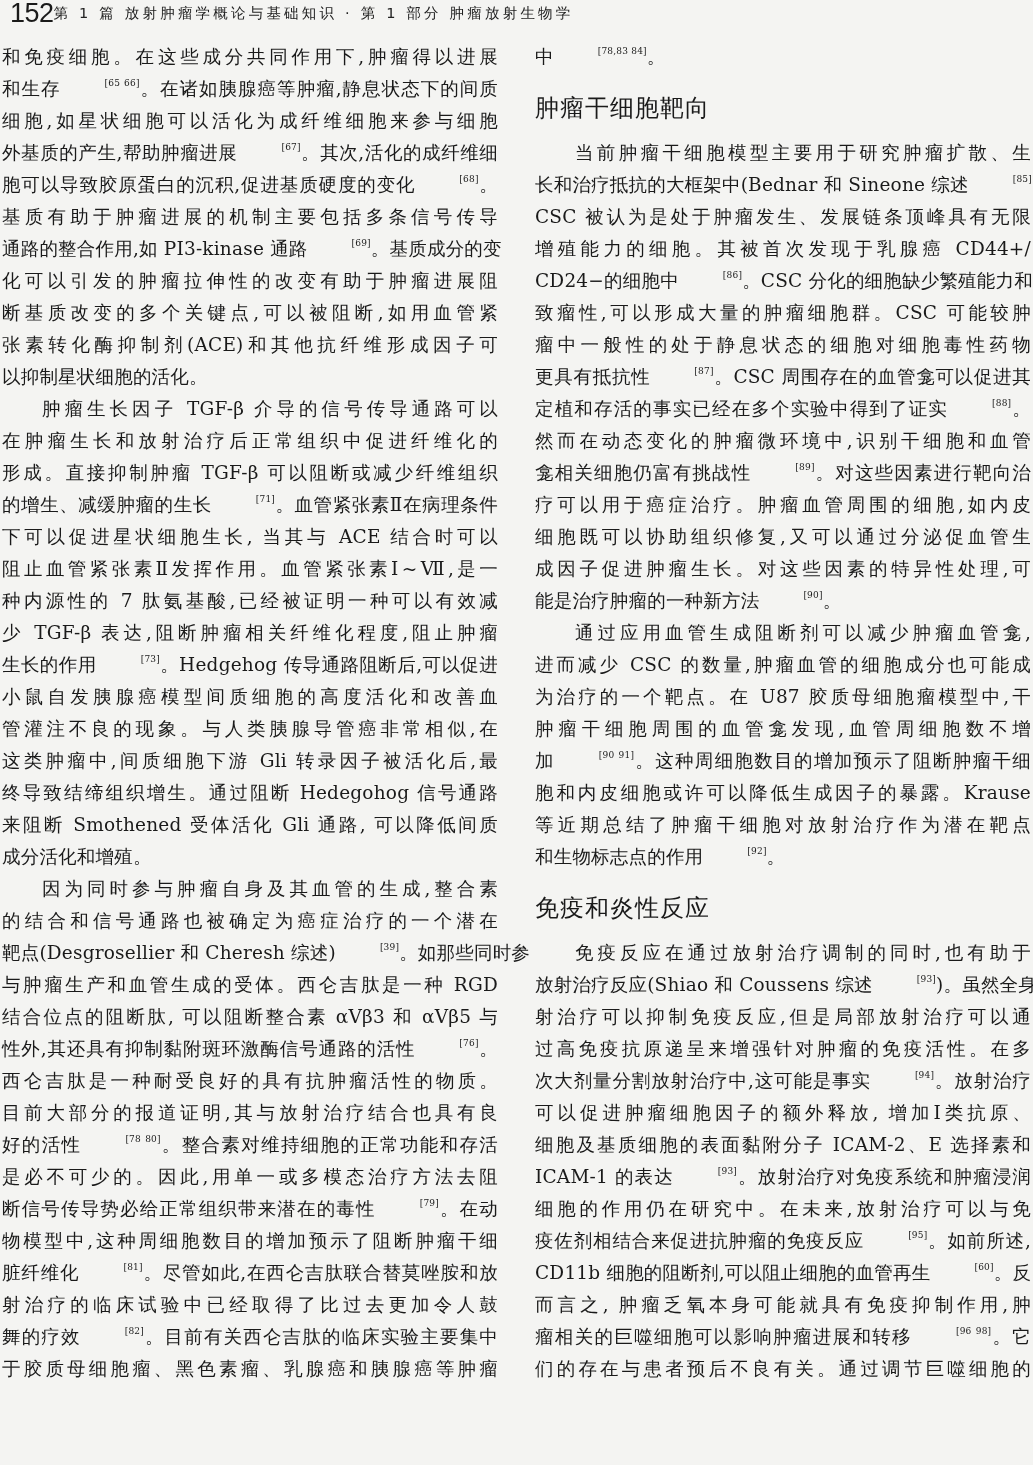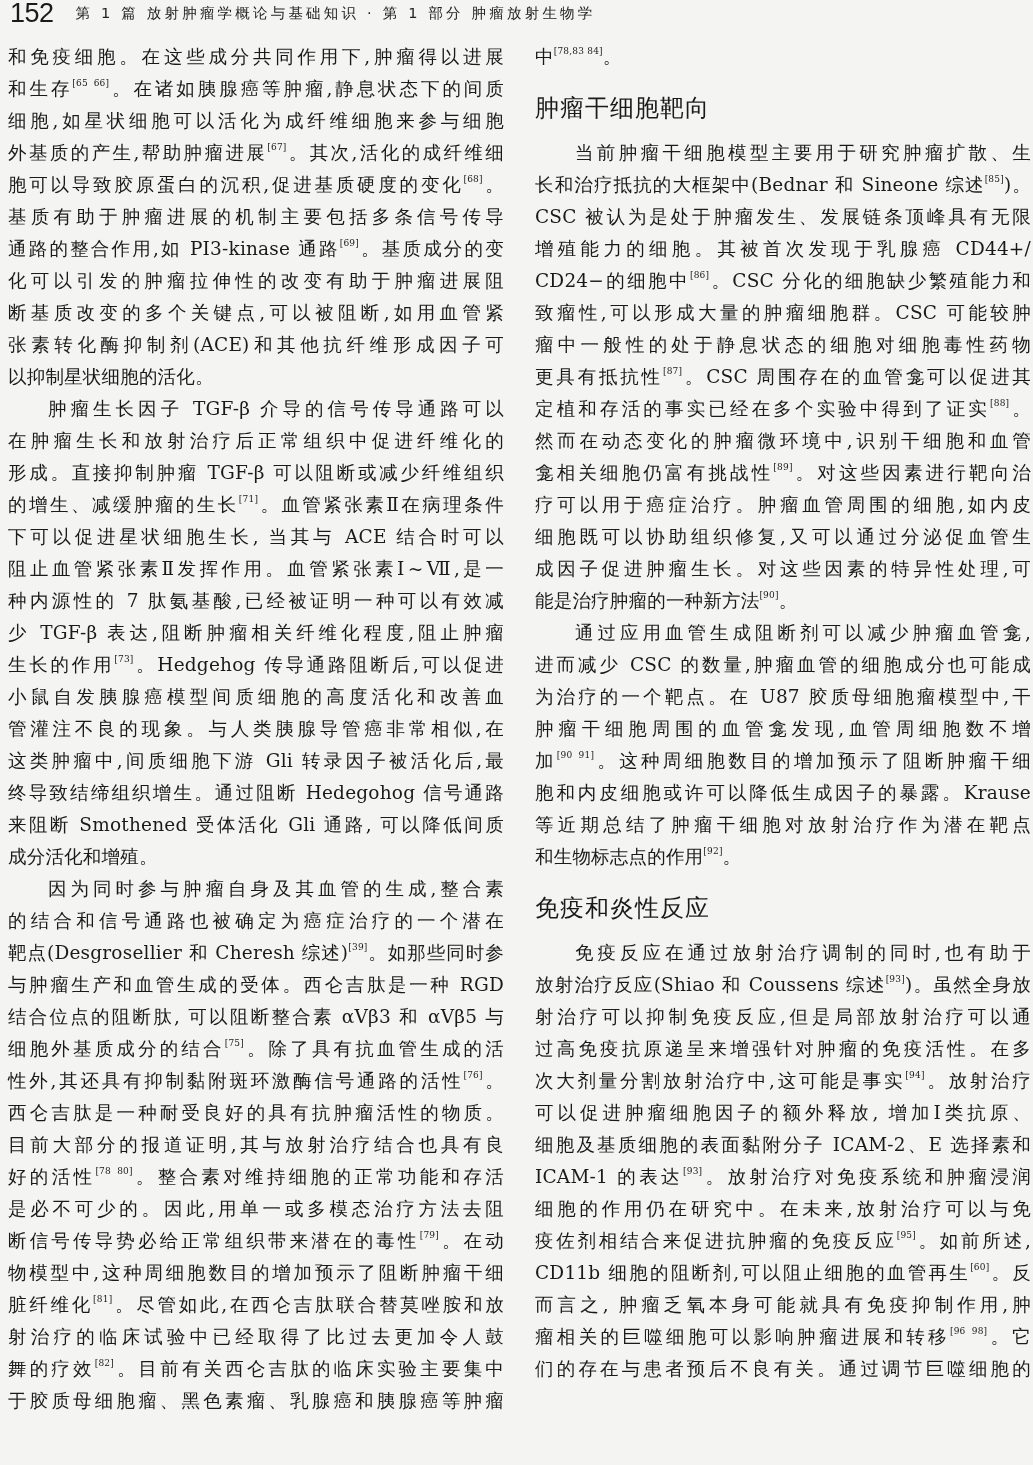--- a/index.html
+++ b/index.html
@@ -13,41 +13,41 @@
   .page-header {
     position: absolute; left: 0; top: 0; width: 1033px; height: 26px;
     display: flex; align-items: center; white-space: nowrap;
   }
   .page-number {
     font-family: "Liberation Sans", "DejaVu Sans", sans-serif;
     font-size: 27px; font-weight: normal; margin-left: 10px; letter-spacing: -0.5px;
   }
   .running-head {
     font-family: "DejaVu Sans", "Liberation Sans", sans-serif;
-    font-size: 14.5px; margin-left: 22px; letter-spacing: 3.2px; color: #222;
+    font-size: 14.5px; letter-spacing: 3.2px; color: #222;
   }
   .col {
     position: absolute; top: 41px;
   }
-  .col-left { left: 8px; width: 496px; }
+  .col-left { left: 2px; width: 496px; }
   .col-right { left: 535px; width: 496px; }
   .line {
     height: 32px; line-height: 32px;
     font-size: 18.5px; white-space: nowrap; overflow: visible;
     text-align: justify; text-align-last: justify;
     letter-spacing: 0.2px;
   }
   .line.last { text-align-last: left; }
   .line.indent { padding-left: 40px; }
   .heading {
     font-family: "DejaVu Sans", "Liberation Sans", sans-serif;
     font-size: 24px; font-weight: normal; letter-spacing: 1px;
     height: 54px; line-height: 54px; margin-top: 8px; margin-bottom: 2px;
   }
-  sup { font-size: 9px; line-height: 0; vertical-align: 9px; }
+  sup { font-size: 9px; line-height: 0; vertical-align: 9px; margin-left: 44px; }
 </style>
 </head>
 <body>
 
 <header class="page-header">
   <span class="page-number">152</span>
   <span class="running-head">第 1 篇   放射肿瘤学概论与基础知识 · 第 1 部分   肿瘤放射生物学</span>
 </header>
 
 <div class="col col-left" id="left-col">
@@ -75,21 +75,20 @@
     <div class="line">管灌注不良的现象。与人类胰腺导管癌非常相似,在</div>
     <div class="line">这类肿瘤中,间质细胞下游 Gli 转录因子被活化后,最</div>
     <div class="line">终导致结缔组织增生。通过阻断 Hedegohog 信号通路</div>
     <div class="line">来阻断 Smothened 受体活化 Gli 通路, 可以降低间质</div>
     <div class="line last">成分活化和增殖。</div>
     <div class="line indent">因为同时参与肿瘤自身及其血管的生成,整合素</div>
     <div class="line">的结合和信号通路也被确定为癌症治疗的一个潜在</div>
     <div class="line">靶点(Desgrosellier 和 Cheresh 综述)<sup>[39]</sup>。如那些同时参</div>
     <div class="line">与肿瘤生产和血管生成的受体。西仑吉肽是一种 RGD</div>
     <div class="line">结合位点的阻断肽, 可以阻断整合素 αVβ3 和 αVβ5 与</div>
-    <div class="line">细胞外基质成分的结合<sup>[75]</sup>。除了具有抗血管生成的活</div>
     <div class="line">性外,其还具有抑制黏附斑环激酶信号通路的活性<sup>[76]</sup>。</div>
     <div class="line">西仑吉肽是一种耐受良好的具有抗肿瘤活性的物质。</div>
     <div class="line">目前大部分的报道证明,其与放射治疗结合也具有良</div>
     <div class="line">好的活性<sup>[78 80]</sup>。整合素对维持细胞的正常功能和存活</div>
     <div class="line">是必不可少的。因此,用单一或多模态治疗方法去阻</div>
     <div class="line">断信号传导势必给正常组织带来潜在的毒性<sup>[79]</sup>。在动</div>
     <div class="line">物模型中,这种周细胞数目的增加预示了阻断肿瘤干细</div>
     <div class="line">脏纤维化<sup>[81]</sup>。尽管如此,在西仑吉肽联合替莫唑胺和放</div>
     <div class="line">射治疗的临床试验中已经取得了比过去更加令人鼓</div>
     <div class="line">舞的疗效<sup>[82]</sup>。目前有关西仑吉肽的临床实验主要集中</div>

